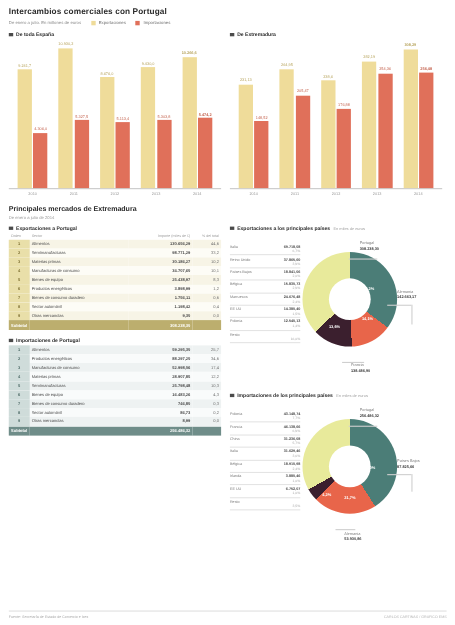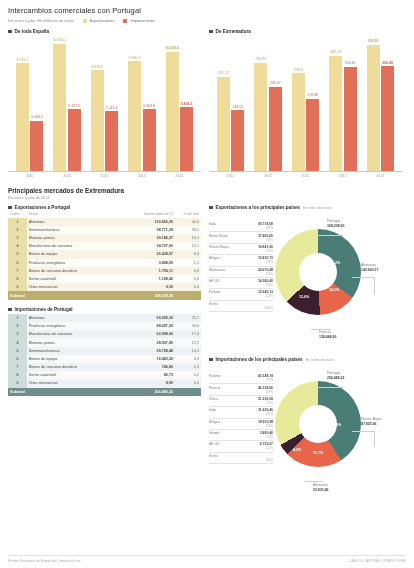--- a/index.html
+++ b/index.html
@@ -5,21 +5,21 @@
   * { box-sizing: border-box; margin: 0; padding: 0; }
   html, body {
     width: 414px; height: 568px;
     background: #ffffff;
     font-family: "Liberation Sans", sans-serif;
     color: #3c3c3c;
     overflow: hidden;
   }
   .page { position: relative; width: 414px; height: 568px; padding: 6px 8px 0 8px; }
 
-  .main-title { font-size: 7.5px; font-weight: normal; color: #2b2b2b; letter-spacing: .1px; }
+  .main-title { font-size: 7.5px; font-weight: bold; color: #2b2b2b; letter-spacing: .1px; }
   .sub-row { display: flex; align-items: center; gap: 9px; margin-top: 3px; }
   .subtitle { font-size: 3.9px; color: #8a8a8a; }
   .legend { display: flex; align-items: center; gap: 3px; }
   .legend-swatch { width: 4px; height: 4px; display: inline-block; }
   .legend-label { font-size: 3.9px; color: #6d6d6d; }
 
   .sec-head { display: flex; align-items: center; gap: 3px; margin-bottom: 2px; }
   .sec-bullet { width: 3.6px; height: 3.6px; background: #4b4b4b; display: inline-block; }
   .sec-title { font-size: 4.6px; font-weight: bold; color: #2b2b2b; }
   .sec-note { font-size: 3.6px; color: #a0a0a0; font-weight: normal; }

